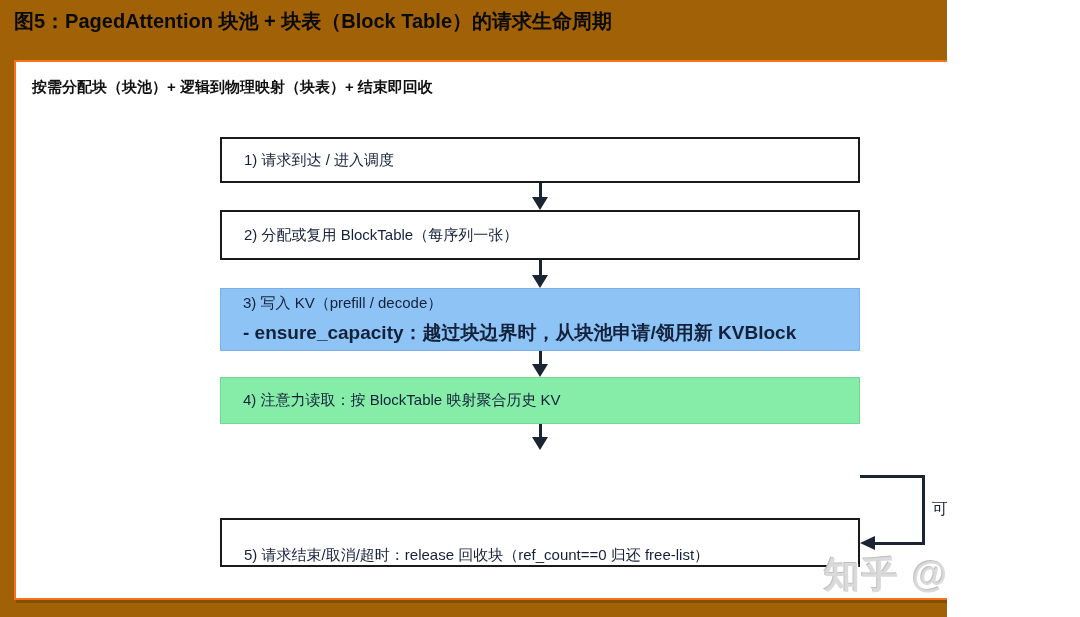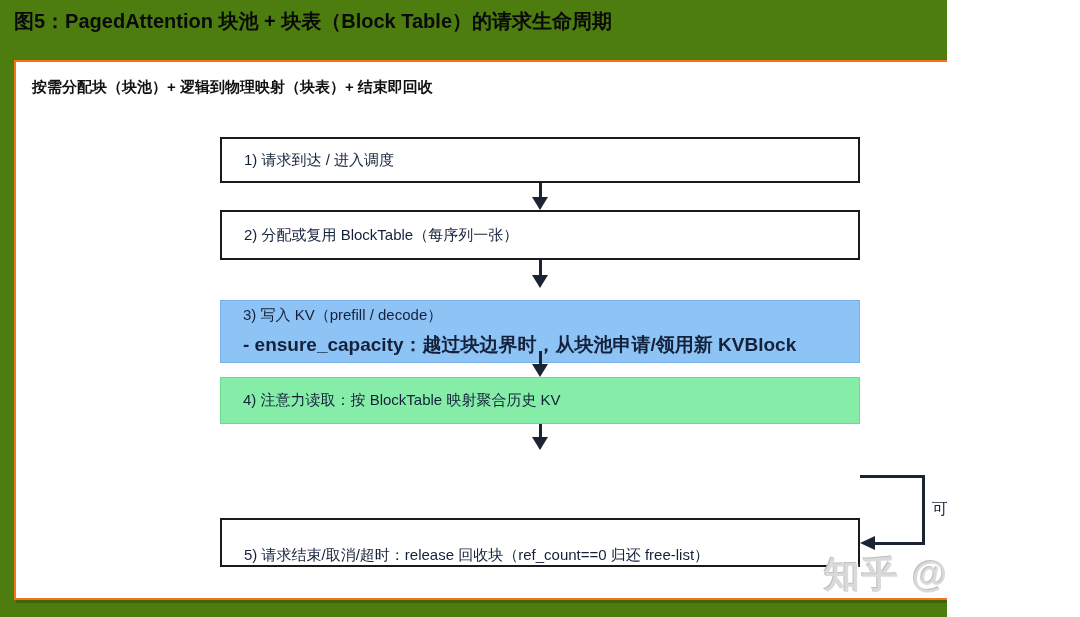--- a/index.html
+++ b/index.html
@@ -1,17 +1,17 @@
 <!DOCTYPE html>
 <html><head>
 <meta charset="utf-8">
 <style>
   html,body{margin:0;padding:0;background:#ffffff;}
   .page{
-    position:relative;width:947px;height:617px;background:#4d7c0f;overflow:hidden;
+    position:relative;width:947px;height:617px;background:#a16207;overflow:hidden;
     font-family:"Liberation Sans","DejaVu Sans",sans-serif;color:#14213a;
   }
   .figure-title{
     position:absolute;left:14px;top:8px;font-size:20px;font-weight:700;color:#0a0a0a;
     white-space:nowrap;
   }
   .canvas{
     position:absolute;left:14px;top:60px;width:1048px;height:536px;
     border:2px solid #f97316;background:#ffffff;box-shadow:2px 3px 0 rgba(0,0,0,0.18);
   }
@@ -23,21 +23,21 @@
     position:absolute;left:204px;width:640px;box-sizing:border-box;
     display:flex;flex-direction:column;justify-content:center;
     padding-left:22px;padding-right:27px;
     background:#ffffff;border:2px solid #1a1a1a;
     font-size:15px;font-weight:500;color:#14213a;
   }
   .step .line{white-space:nowrap;}
   .step .subline{white-space:nowrap;font-size:19px;font-weight:700;margin-top:7px;}
   .step-1{top:75px;height:46px;}
   .step-2{top:148px;height:50px;}
-  .step-3{top:226px;height:63px;background:#8ec3f6;border:1px solid #79b0e8;margin-top:12px;}
+  .step-3{top:226px;height:63px;background:#8ec3f6;border:1px solid #79b0e8;}
   .step-4{top:315px;height:47px;background:#86eda9;border:1px solid #6fd994;}
   .step-5{top:388px;height:48px;background:#fdf3e2;border:1px solid #f2c894;font-size:14px;}
   .step-6{top:456px;height:49px;justify-content:flex-end;}
   
   .varrow{position:absolute;left:516px;width:16px;}
   .varrow .stem{position:absolute;left:6.5px;top:0;width:3px;background:#1a2433;}
   .varrow .head{
     position:absolute;left:0;width:0;height:0;
     border-left:8px solid transparent;border-right:8px solid transparent;
     border-top:13px solid #1a2433;

